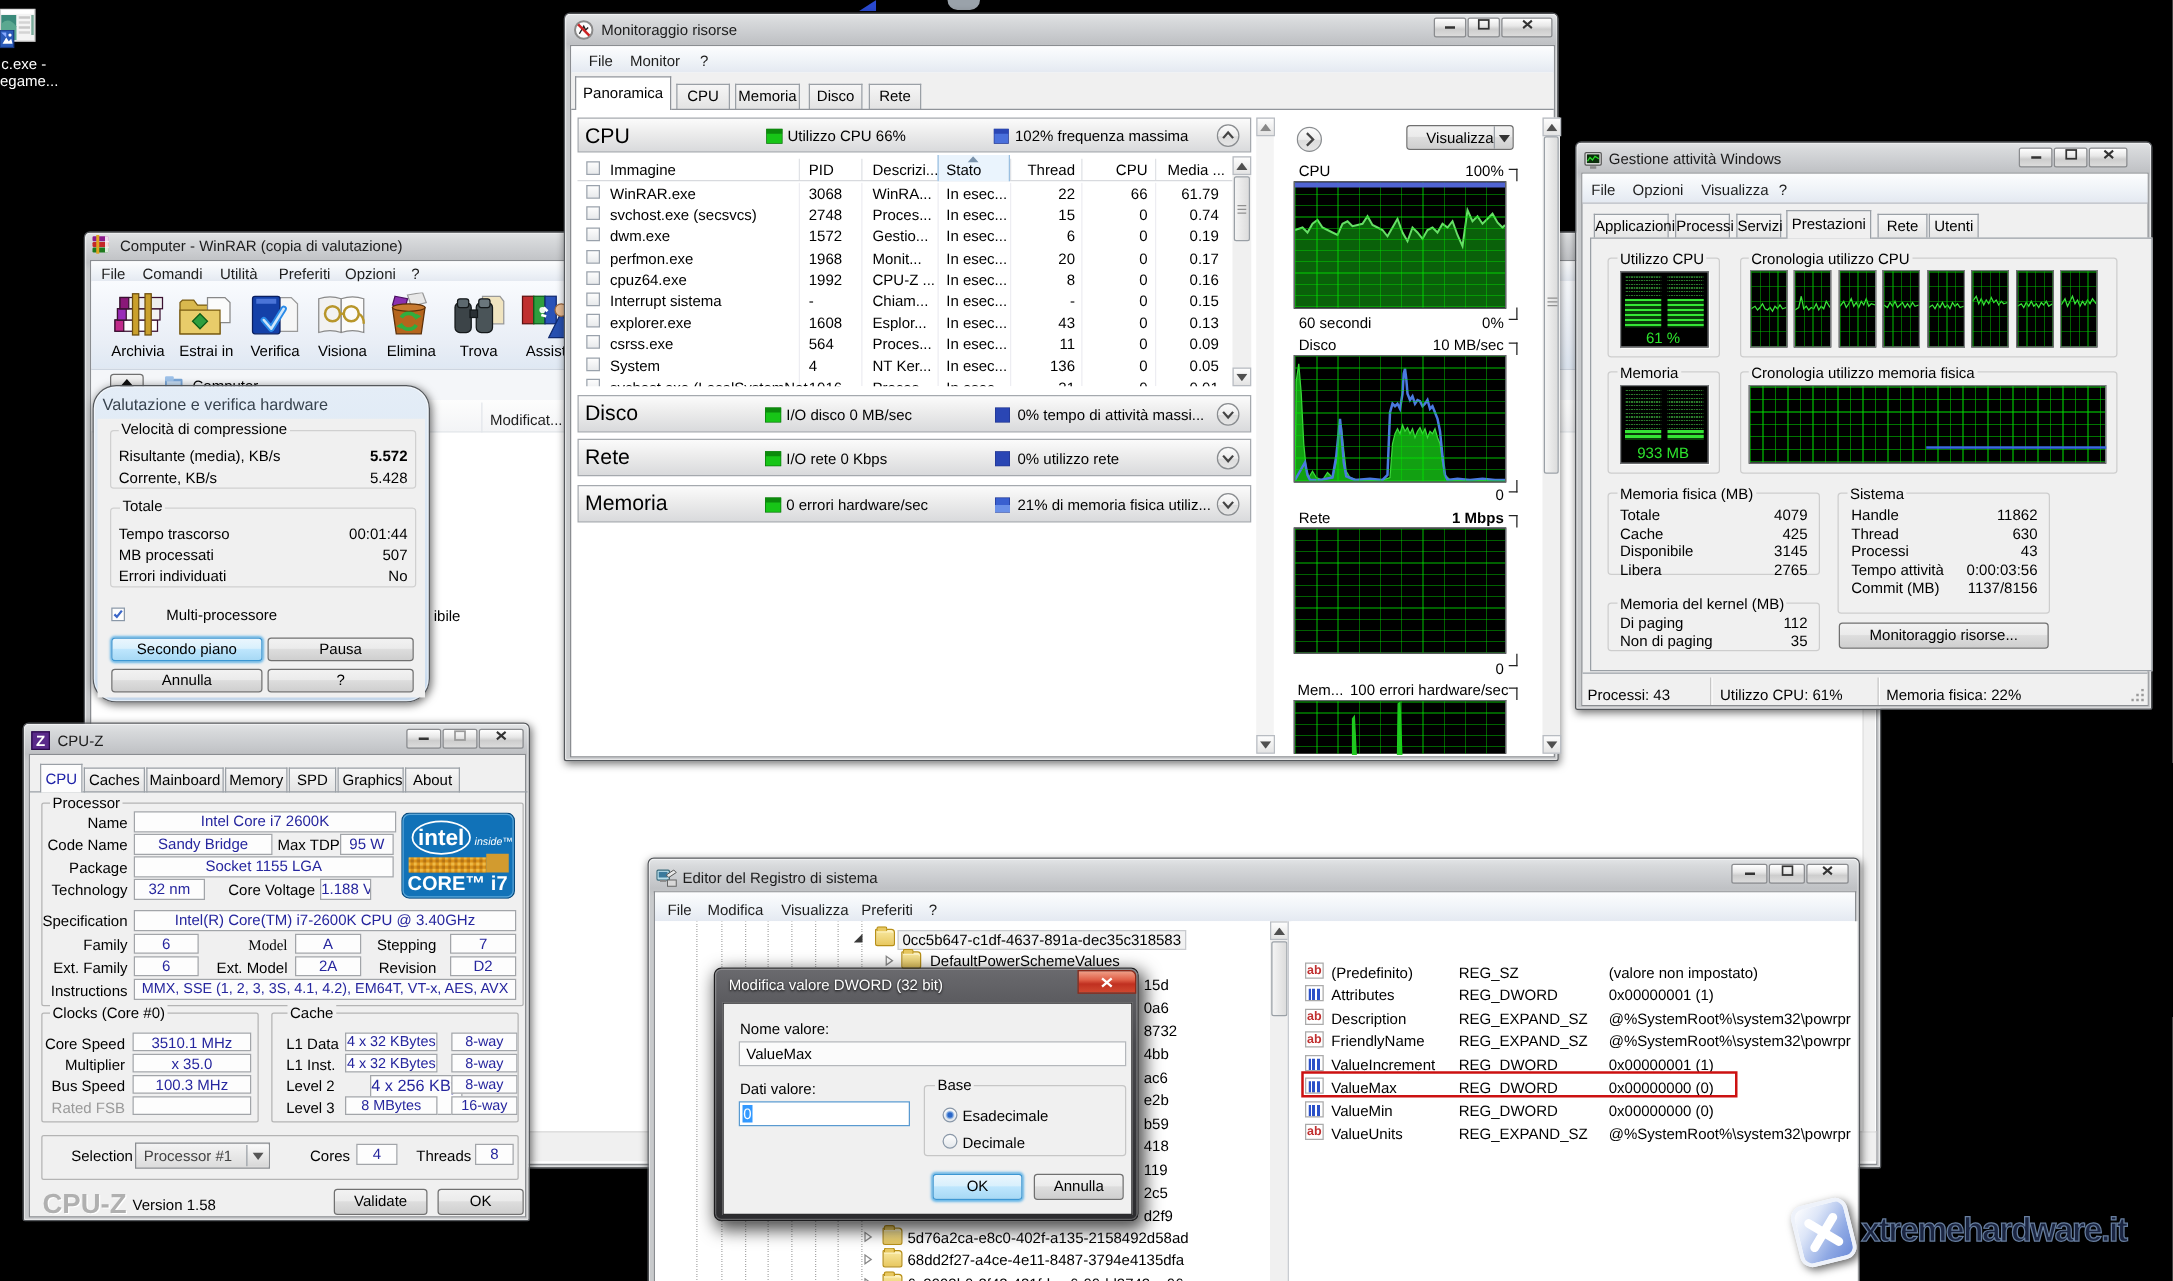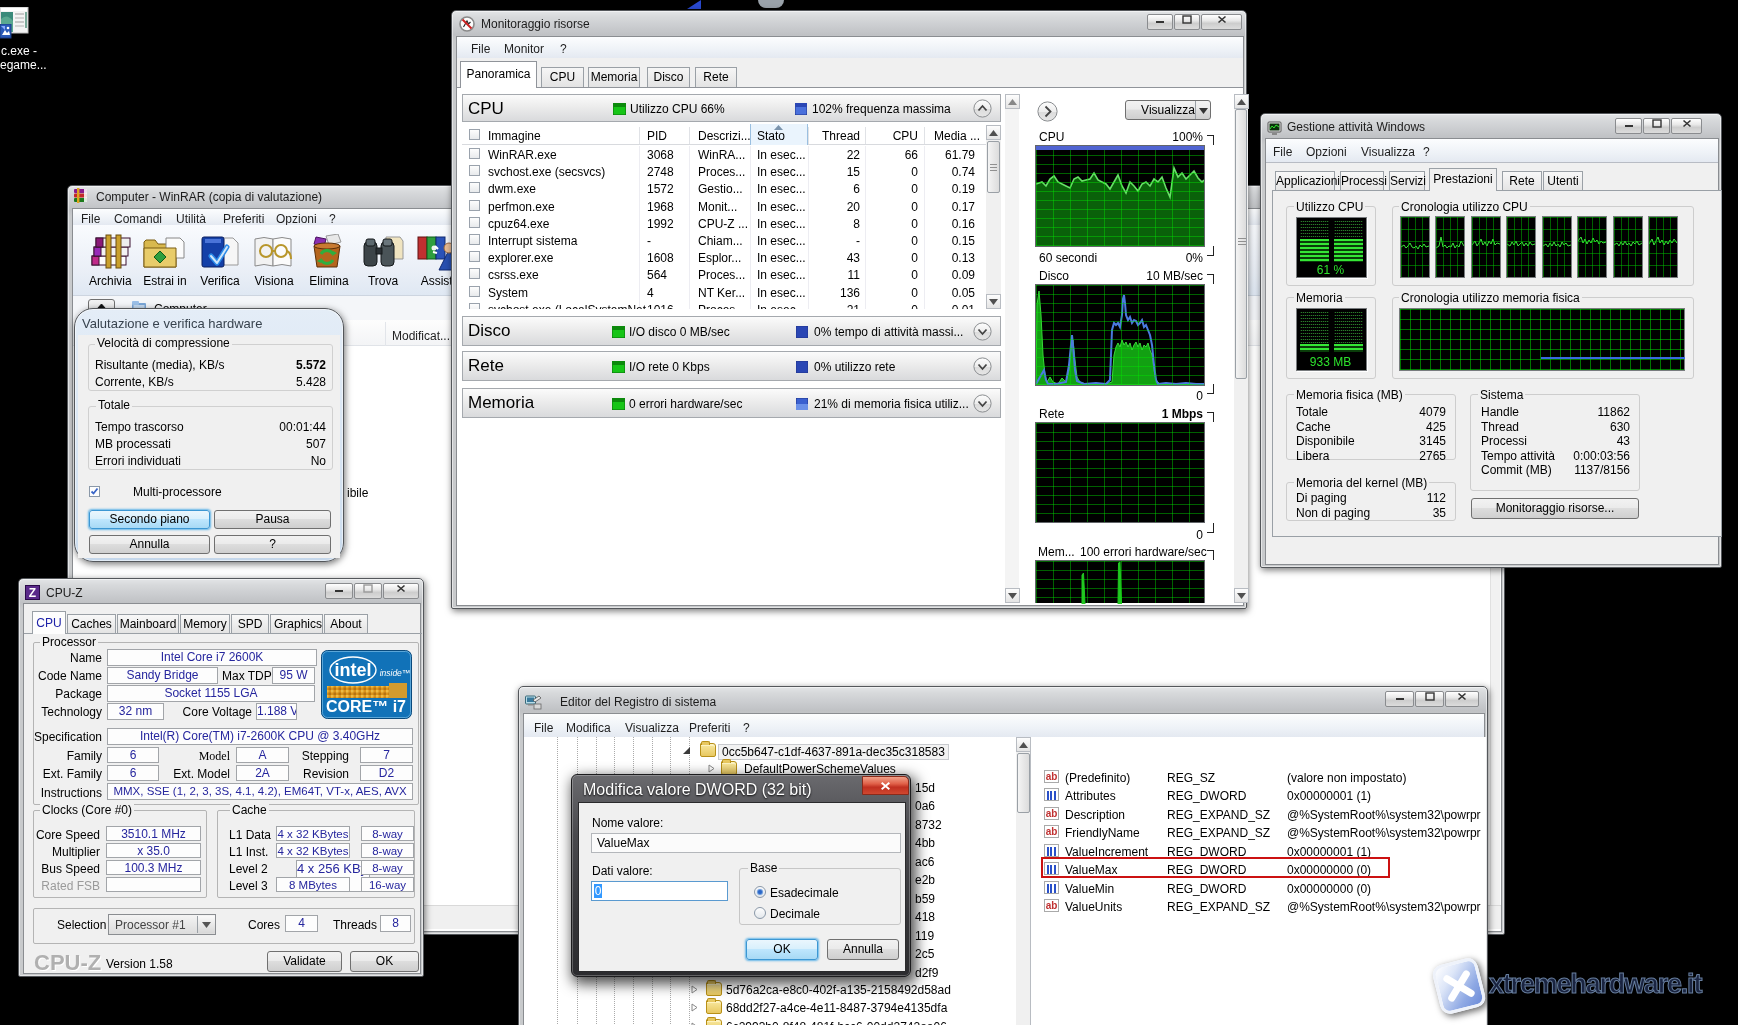--- a/index.html
+++ b/index.html
@@ -717,20 +717,37 @@
       <div class="abs nw" style="left:284px; top:324px; width:80px; text-align:right;">1137/8156</div>
 
     <div class="gb" style="left:20px; top:343px; width:170px; height:39px; border-color:#cdcdcd;"></div>
     <div class="gbl nw" style="left:28px; top:337px;">Memoria del kernel (MB)</div>
     <div class="abs nw" style="left:30px; top:352px;">Di paging</div>
       <div class="abs nw" style="left:120px; top:352px; width:60px; text-align:right;">112</div>
     <div class="abs nw" style="left:30px; top:367px;">Non di paging</div>
       <div class="abs nw" style="left:120px; top:367px; width:60px; text-align:right;">35</div>
     <div class="btn" style="left:205px; top:359px; width:168px; height:21px; line-height:19px; z-index:2;">Monitoraggio risorse...</div>
 
+    <div class="abs" style="left:0; top:399px; width:452px; height:26px; background:#f0f0f0; border-top:1px solid #9aa0a6;">
+      <div class="abs nw" style="left:4px; top:10px;">Processi: 43</div>
+      <div class="abs nw" style="left:110px; top:10px;">Utilizzo CPU: 61%</div>
+      <div class="abs nw" style="left:243px; top:10px;">Memoria fisica: 22%</div>
+      <div class="abs" style="left:102px; top:3px; width:1px; height:22px; background:#c6c6c6; box-shadow:1px 0 0 #fff;"></div>
+      <div class="abs" style="left:236px; top:3px; width:1px; height:22px; background:#c6c6c6; box-shadow:1px 0 0 #fff;"></div>
+      <svg class="abs" style="right:2px; bottom:2px;" width="11" height="11">
+          <g fill="#9a9a9a">
+            <rect x="8" y="8" width="2" height="2"></rect>
+            <rect x="4" y="8" width="2" height="2"></rect>
+            <rect x="8" y="4" width="2" height="2"></rect>
+            <rect x="0" y="8" width="2" height="2"></rect>
+            <rect x="4" y="4" width="2" height="2"></rect>
+            <rect x="8" y="0" width="2" height="2"></rect>
+          </g>
+        </svg>
+    </div>
   </div>
 </div>
 
 <div id="cpuz" class="w7" style="left:18px; top:578px; width:406px; height:399px;">
   <div class="abs" style="left:6px; top:6px; width:15px; height:15px; background:#5a2a8a; border:1px solid #2a0a4a; color:#fff; font-weight:bold; font-size:12px; text-align:center; line-height:14px;">Z</div>
   <div class="ttext" style="left:27px; top:7px;">CPU-Z</div>
   <div class="cbtn" style="left:306px; top:4px; width:28px;">
       <svg width="10" height="9" viewBox="0 0 10 9">
         <rect x="1" y="6" width="8" height="2" fill="#333"></rect>
       </svg>
@@ -845,21 +862,21 @@
 </div>
 
 <div id="regedit" class="w7" style="left:518px; top:686px; width:970px; height:349px; border-radius:5px 5px 0 0;">
   <svg class="abs" style="left:6px; top:7px;" width="17" height="16" viewBox="0 0 17 16">
     <rect x="0.5" y="2" width="10" height="8" rx="1" fill="#b8dce8" stroke="#3a6a7a"></rect>
     <rect x="2" y="3.5" width="7" height="4.5" fill="#3a7a9c"></rect>
     <rect x="3" y="10" width="5" height="1.5" fill="#888"></rect>
     <path d="M8 6 l6 -4 2 2 -6 4 z" fill="#e8e8e8" stroke="#555" stroke-width=".8"></path>
     <rect x="9" y="10" width="7" height="5" fill="#d8d8d8" stroke="#666" stroke-width=".8"></rect>
   </svg>
-  <div class="ttext" style="left:41px; top:8px;">Editor del Registro di sistema</div>
+  <div class="ttext" style="left:27px; top:8px;">Editor del Registro di sistema</div>
   <div class="cbtn" style="left:866px; top:4px; width:29px;">
       <svg width="10" height="9" viewBox="0 0 10 9">
         <rect x="1" y="6" width="8" height="2" fill="#333"></rect>
       </svg>
     </div>
   <div class="cbtn" style="left:896px; top:4px; width:29px;">
       <svg width="10" height="9" viewBox="0 0 10 9">
         <rect x="1" y="1" width="8" height="7" fill="none" stroke="#333" stroke-width="1.4"></rect>
       </svg>
     </div>
@@ -982,21 +999,21 @@
           <span class="rt">REG_EXPAND_SZ</span>
           <span class="rd">@%SystemRoot%\system32\powrpr</span>
         </div>
       <div class="abs" style="left:8px; top:120px; width:349px; height:21px; border:2px solid #cc1111;"></div>
     </div>
   </div>
 </div>
 
 <div id="dword" class="abs" style="left:571px; top:774px; width:340px; height:203px; border:1px solid #1c1c1e; border-radius:6px;
   background:linear-gradient(#6a6a6e,#49494d 30%,#353538 70%,#2c2c2f); box-shadow:inset 0 0 0 1px rgba(255,255,255,.25), 3px 5px 14px 2px rgba(0,0,0,.7);">
-  <div class="abs nw" style="left:11px; top:6px; color:#fff; font-size:16px; text-shadow:0 1px 2px #000;">Modifica valore DWORD (32 bit)</div>
+  <div class="abs nw" style="left:11px; top:6px; color:#fff; font-size:12px; text-shadow:0 1px 2px #000;">Modifica valore DWORD (32 bit)</div>
   <div class="abs" style="left:290px; top:1px; width:47px; height:19px; border-radius:0 5px 0 0; border:1px solid #8a2a1a;
     background:linear-gradient(#f0a088,#e06048 40%,#c03020 60%,#d04830); text-align:center;">
     <svg width="11" height="10" viewBox="0 0 10 9" style="margin-top:4px;">
         <path d="M1.5 1.5 L8.5 7.5 M8.5 1.5 L1.5 7.5" stroke="#fff" stroke-width="1.7"></path>
       </svg>
   </div>
   <div class="abs" style="left:6px; top:27px; width:328px; height:170px; background:#f0f0f0; border:1px solid #2a2a2c;">
     <div class="abs nw" style="left:13px; top:13px;">Nome valore:</div>
     <div class="abs" style="left:12px; top:30px; width:310px; height:20px; background:#fbfbfb; border:1px solid #b4b7bb; line-height:18px; padding-left:5px;">ValueMax</div>
     <div class="abs nw" style="left:13px; top:61px;">Dati valore:</div>

